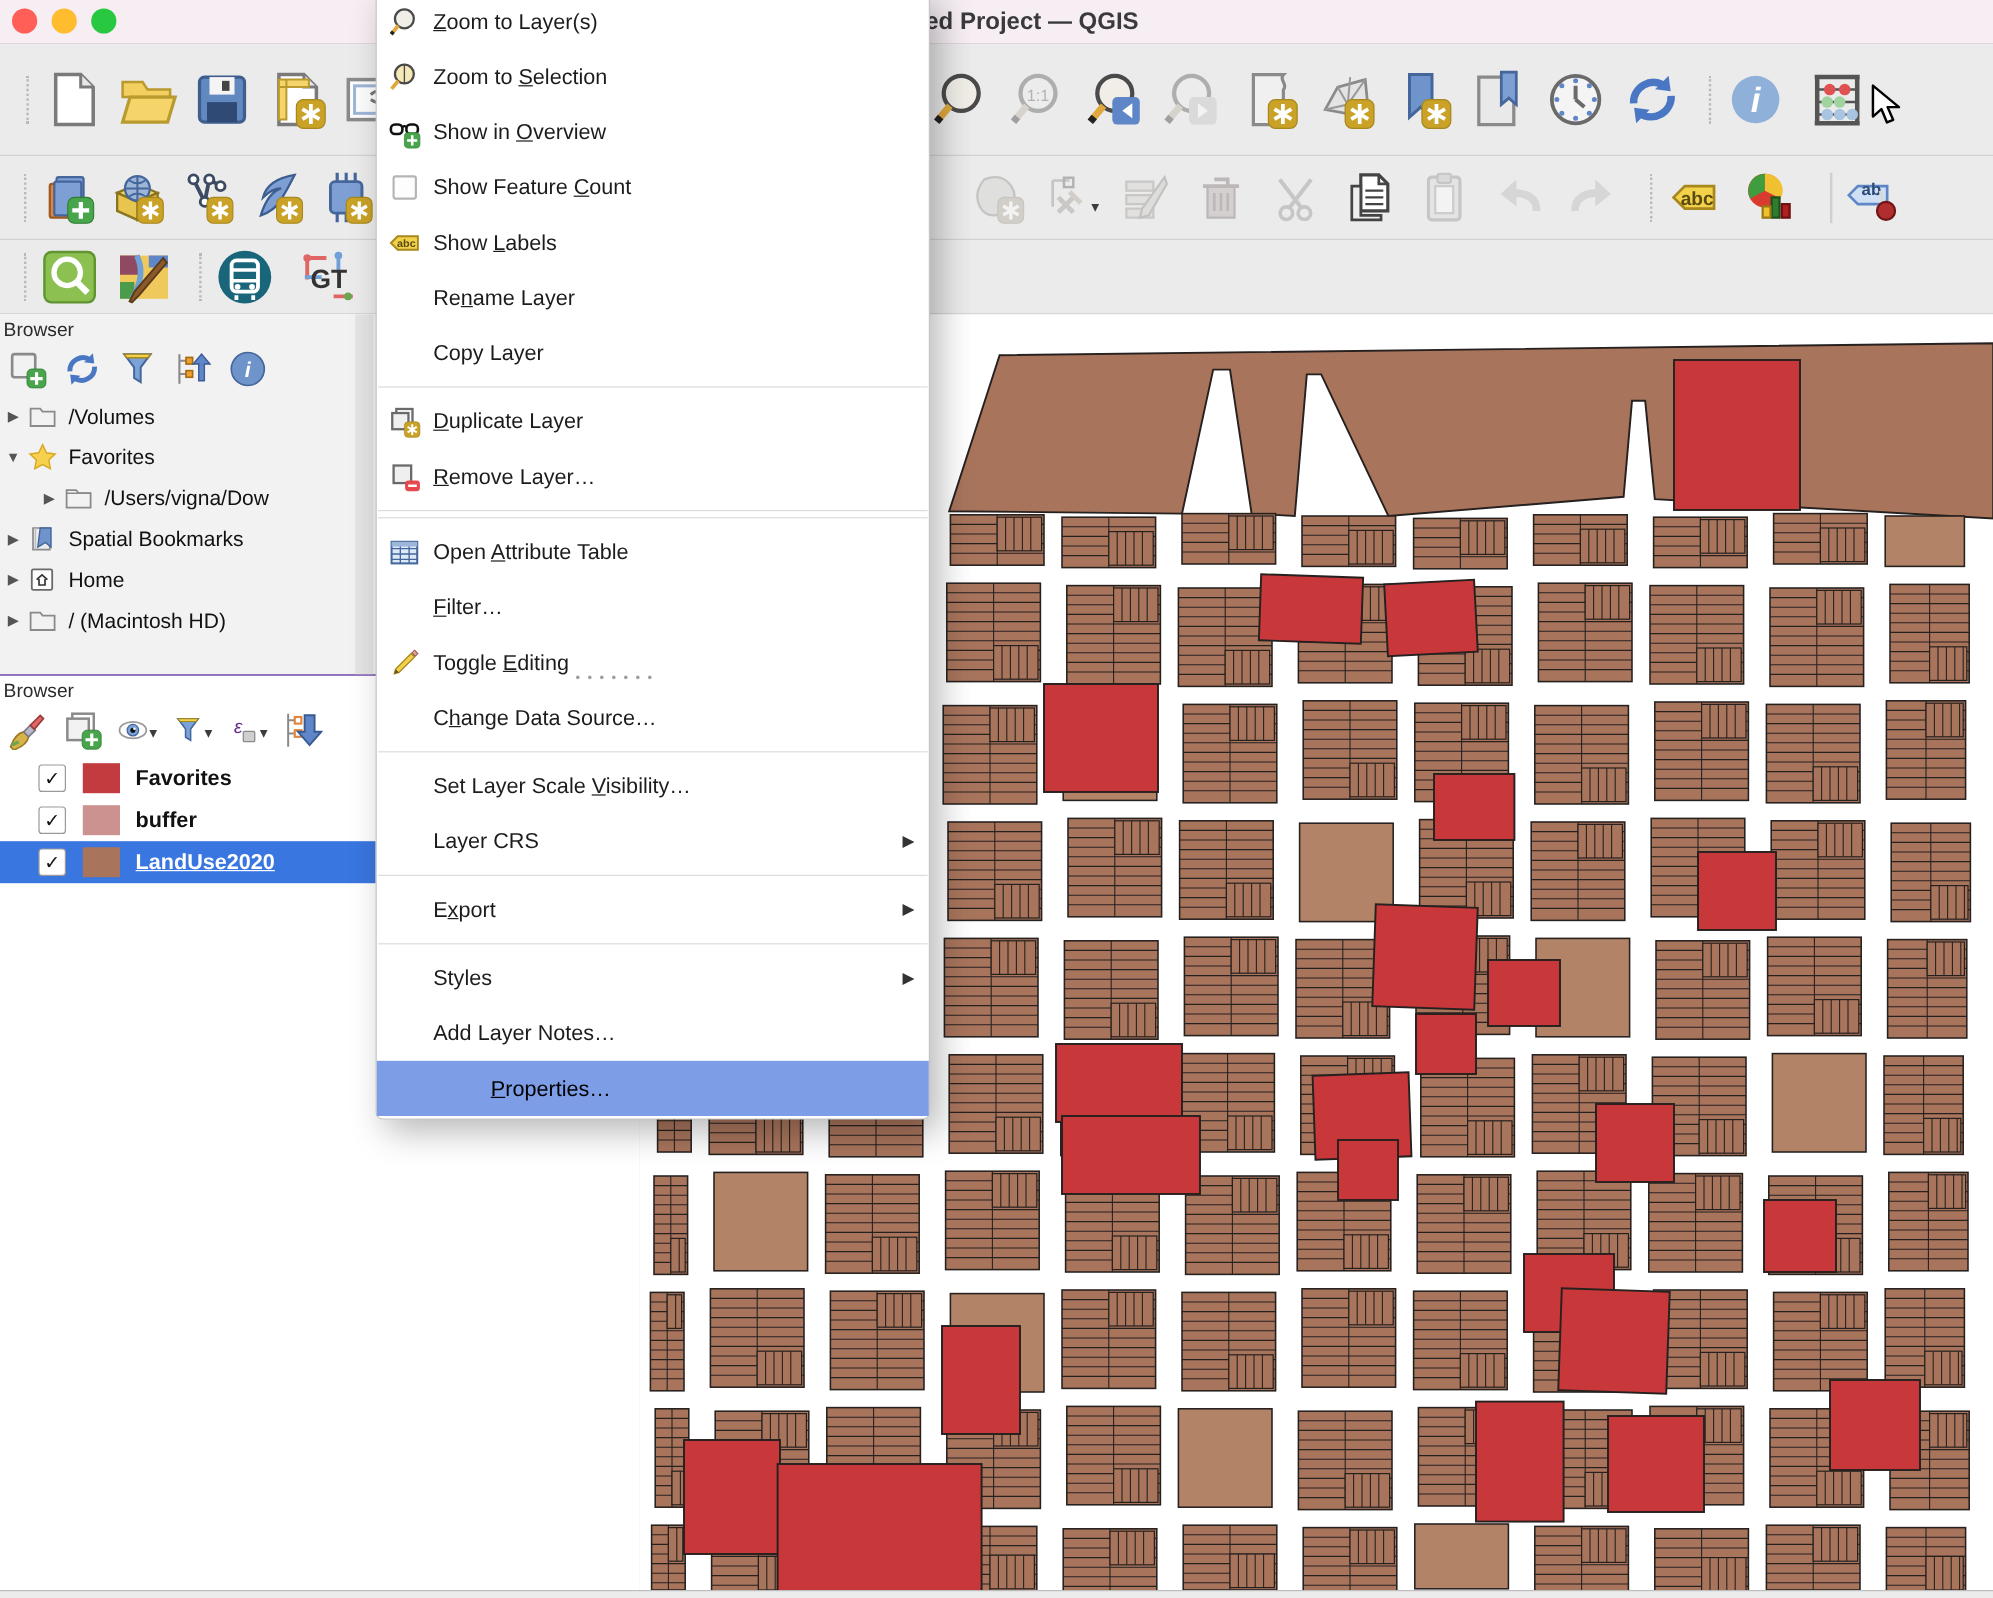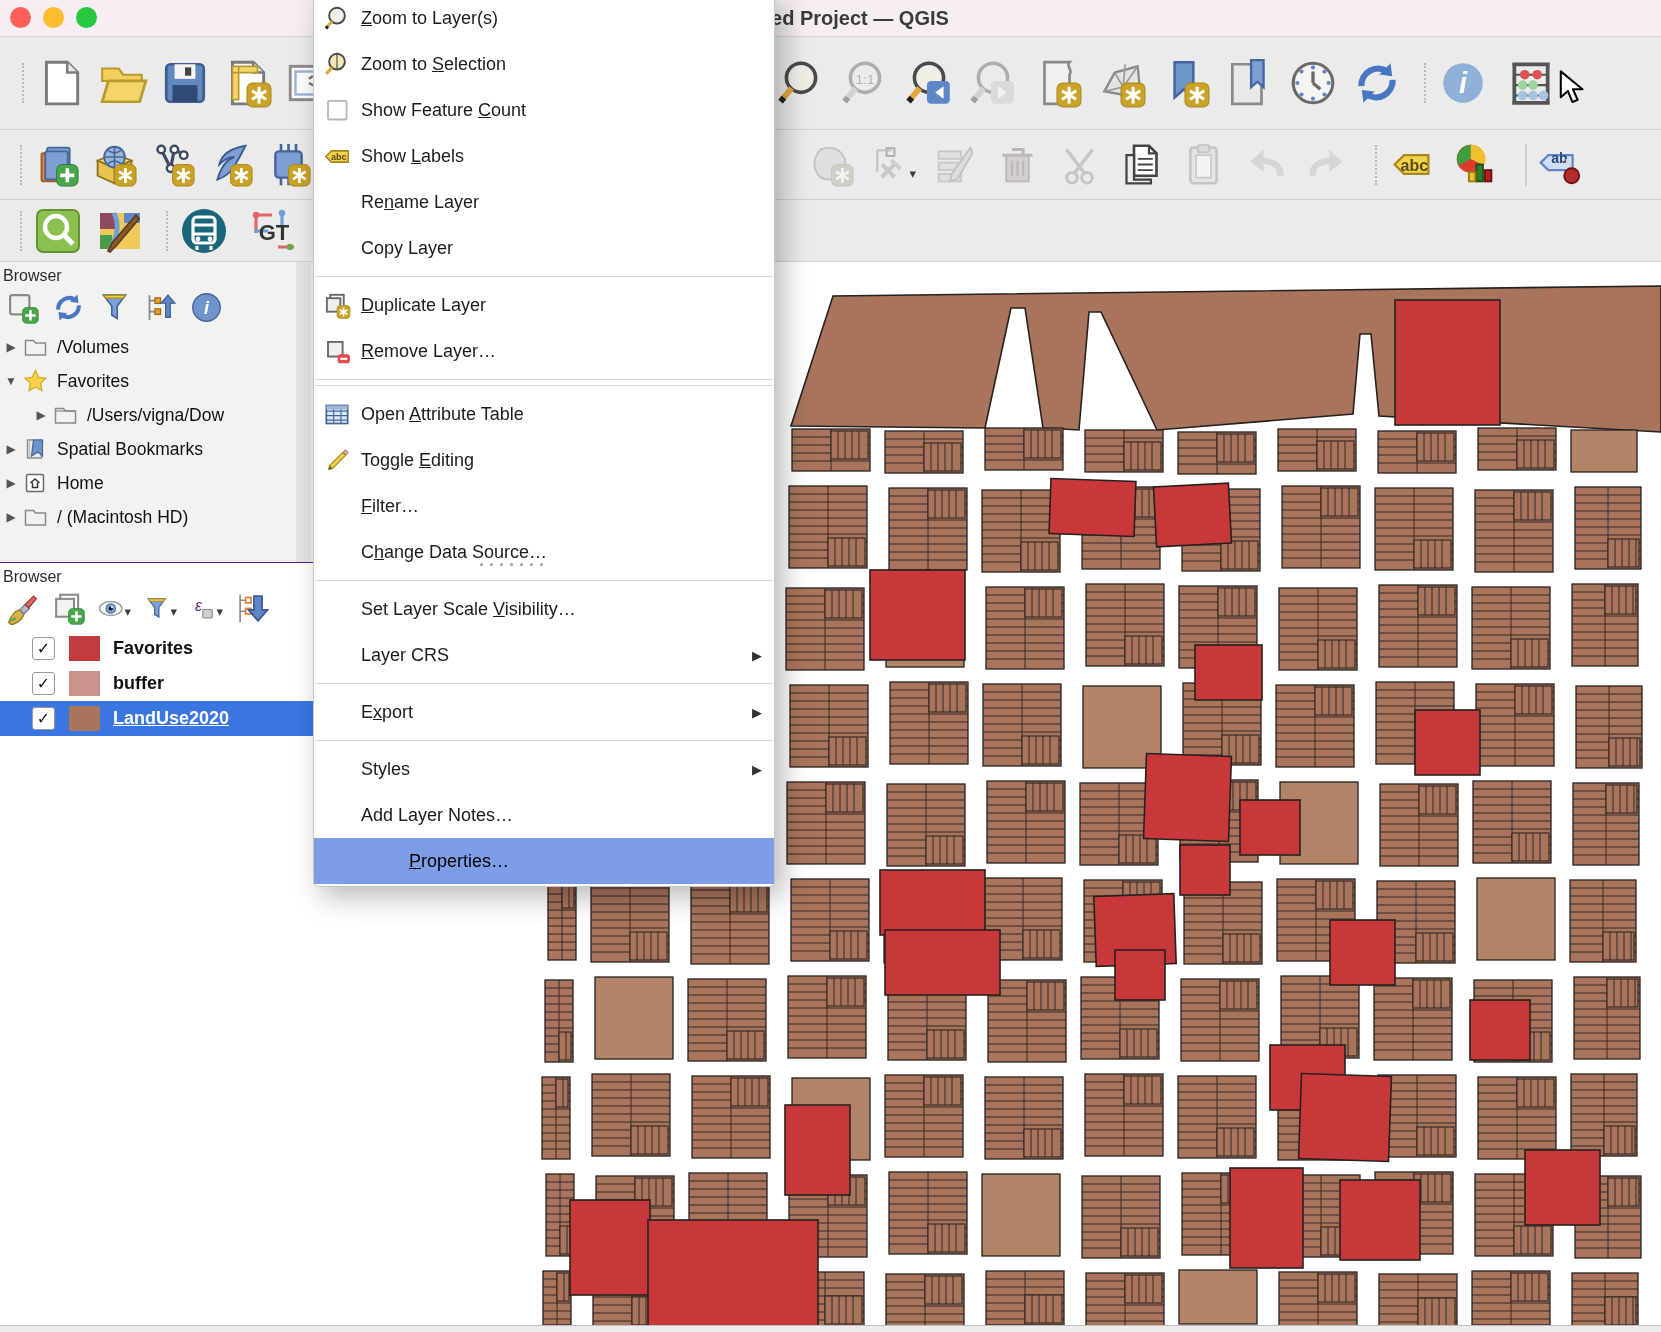--- a/index.html
+++ b/index.html
@@ -1143,20 +1143,30 @@
     <div class="mi">
       <span class="mico"><svg viewBox="0 0 24 24">
           <circle cx="12" cy="9.5" r="7" fill="#f5e9b8" stroke="#4a4a4a" stroke-width="1.7"></circle>
           <path d="M12 2.5v14" stroke="#4a4a4a" stroke-width="1"></path>
           <path d="M7.5 14.5L2.5 20.5" stroke="#e0a93e" stroke-width="2.8"></path>
         </svg></span>
       <span class="mlabel">Zoom to <u>S</u>election</span>
     </div>
     <div class="mi">
       <span class="mico"><svg viewBox="0 0 24 24">
+          <rect x="2" y="6" width="8.5" height="7" rx="3" fill="none" stroke="#111" stroke-width="1.9"></rect>
+          <rect x="13.5" y="6" width="8.5" height="7" rx="3" fill="none" stroke="#111" stroke-width="1.9"></rect>
+          <path d="M10.5 8q1.5-1.5 3 0" fill="none" stroke="#111" stroke-width="1.6"></path>
+          <rect x="12" y="12" width="11.5" height="11.5" rx="3" fill="#48a54c" stroke="#2e7d32" stroke-width=".5"></rect>
+          <path d="M17.8 14v7.5M14 17.8h7.5" stroke="#fff" stroke-width="1.9"></path>
+        </svg></span>
+      <span class="mlabel">Show in <u>O</u>verview</span>
+    </div>
+    <div class="mi">
+      <span class="mico"><svg viewBox="0 0 24 24">
           <rect x="4" y="3.5" width="16.5" height="16.5" rx="1.5" fill="#fdfdfd" stroke="#b5b5b5" stroke-width="1.6"></rect>
         </svg></span>
       <span class="mlabel">Show Feature <u>C</u>ount</span>
     </div>
     <div class="mi">
       <span class="mico"><svg viewBox="0 0 24 24">
           <path d="M2 12l5-5h15v10H7z" fill="#f2d24b" stroke="#a8871d" stroke-width="1.4"></path>
           <text x="13.5" y="15" font-size="8" font-weight="bold" text-anchor="middle" fill="#5a4a10">abc</text>
         </svg></span>
       <span class="mlabel">Show <u>L</u>abels</span>
@@ -1193,30 +1203,30 @@
     <div class="msep"></div>
     <div class="mi">
       <span class="mico"><svg viewBox="0 0 24 24">
           <rect x="2.5" y="4" width="19" height="16" fill="#dce9f8" stroke="#44669b" stroke-width="1.5"></rect>
           <path d="M2.5 9h19M2.5 13h19M2.5 17h19M9 4v16M15.5 4v16" stroke="#44669b" stroke-width="1"></path>
           <rect x="2.5" y="4" width="19" height="3.5" fill="#9db6d8"></rect>
         </svg></span>
       <span class="mlabel">Open <u>A</u>ttribute Table</span>
     </div>
     <div class="mi">
+      <span class="mico"></span>
+      <span class="mlabel"><u>F</u>ilter…</span>
+    </div>
+    <div class="mi">
       <span class="mico"><svg viewBox="0 0 24 24">
           <path d="M19.5 2.5l2.5 2.5-2 2-2.5-2.5z" fill="#e0a0a0" stroke="#9a5a5a" stroke-width=".8"></path>
           <path d="M17 5l2.5 2.5L8 19l-3.5 1L5.5 16.5z" fill="#f2d24b" stroke="#a8871d" stroke-width="1"></path>
           <path d="M5.5 16.5L8 19l-3.5 1z" fill="#6a5a20"></path>
         </svg></span>
       <span class="mlabel">Toggle <u>E</u>diting</span>
-    </div>
-    <div class="mi">
-      <span class="mico"></span>
-      <span class="mlabel"><u>F</u>ilter…</span>
     </div>
     <div class="mi">
       <span class="mico"></span>
       <span class="mlabel">C<u>h</u>ange Data Source…</span>
     </div>
     <div class="msep"></div>
     <div class="mi">
       <span class="mico"></span>
       <span class="mlabel">Set Layer Scale <u>V</u>isibility…</span>
     </div>

